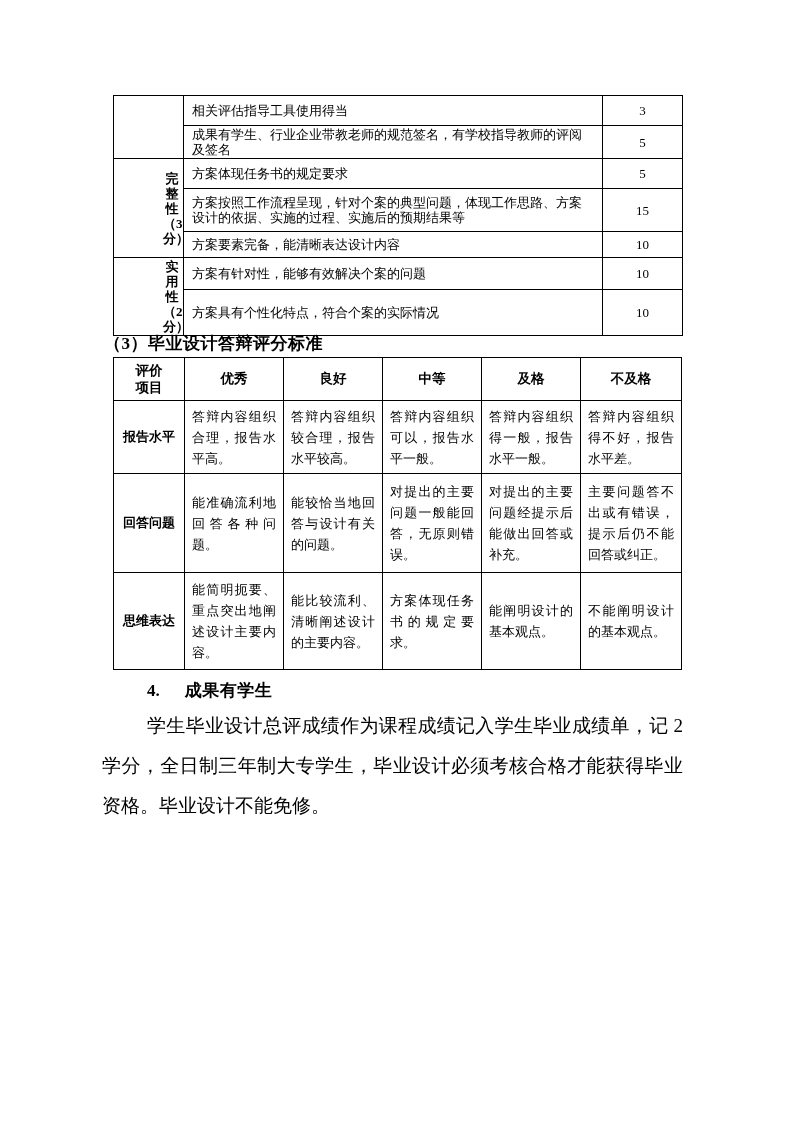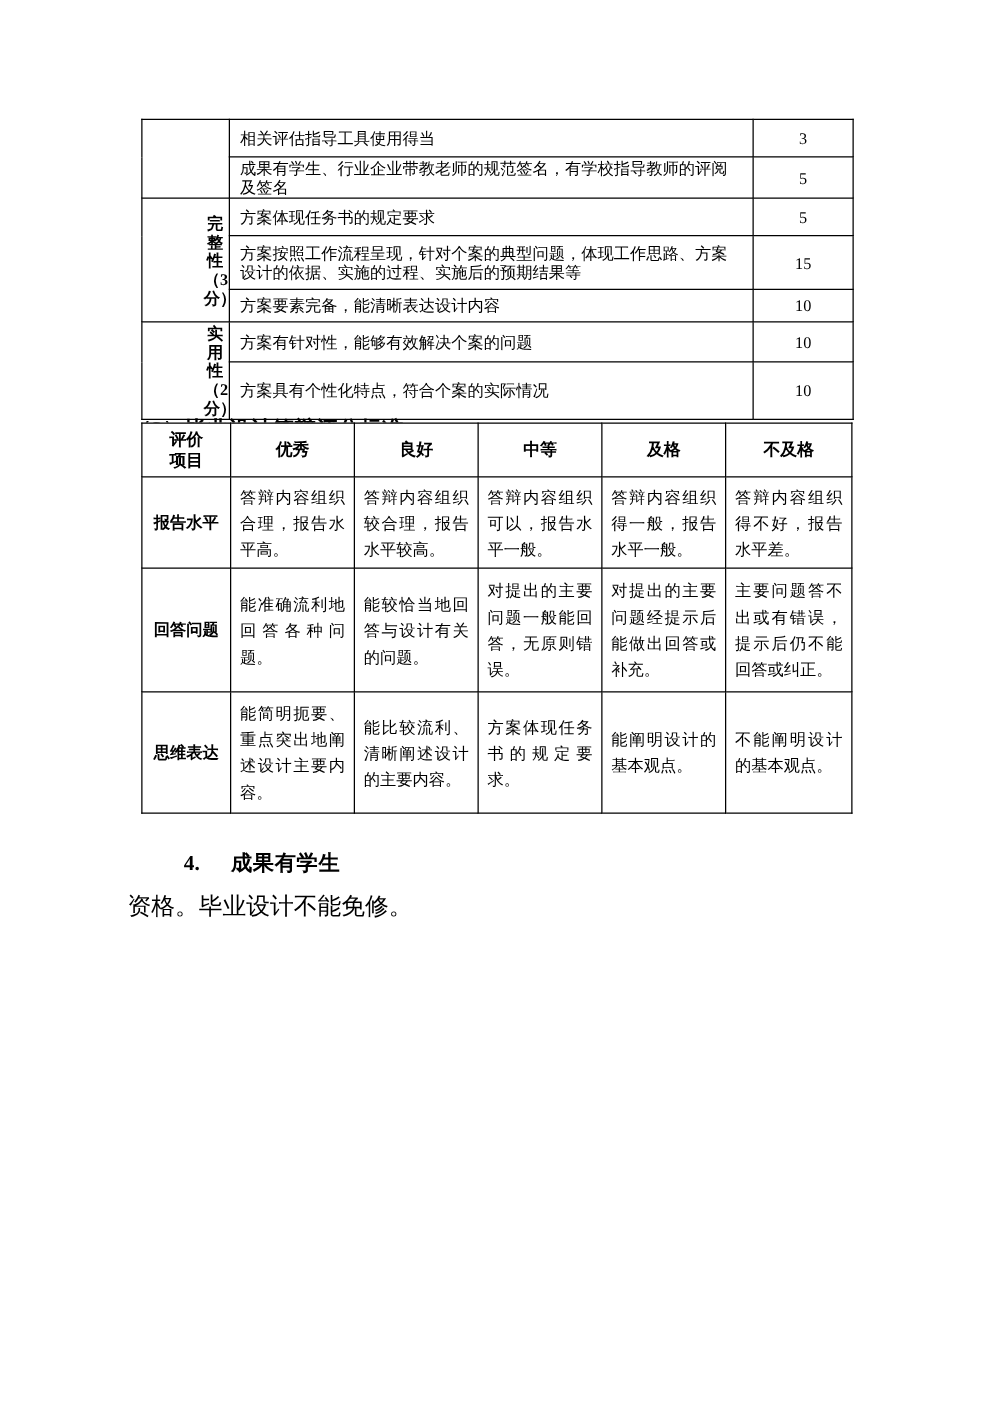--- a/index.html
+++ b/index.html
@@ -22,21 +22,21 @@
   .t1 .desc  { text-align: left; padding: 1px 8px; }
   .t1 .score { text-align: center; padding: 1px 2px; font-size: 13px; }
 
   
   .h3 {
     position: absolute; left: 104px; top: 332px;
     font-size: 17px; font-weight: bold; letter-spacing: 0.5px;
   }
 
   
-  .t2 { left: 113px; top: 338px; width: 569px; padding-left: 46px; }
+  .t2 { left: 113px; top: 357px; width: 569px; padding-left: 46px; }
   .t2 th { font-size: 13.5px; font-weight: bold; text-align: center; vertical-align: middle; padding: 2px; }
   .t2 th span { display: block; line-height: 17px; }
   .t2 .item { font-size: 13px; font-weight: bold; text-align: center; vertical-align: middle; padding: 2px; }
   .t2 .cell {
     font-size: 13px; line-height: 21px; vertical-align: middle;
     text-align: justify; padding: 3px 7px;
   }
 
   
   .h4 {
@@ -158,16 +158,18 @@
         <td class="cell">不能阐明设计的基本观点。</td>
       </tr>
     </tbody>
   </table>
 
   <div class="h4">
     <span class="num">4.</span><span class="ttl">成果有学生</span>
   </div>
 
   <div class="para">
+    <div class="pline just first">学生毕业设计总评成绩作为课程成绩记入学生毕业成绩单，记 2</div>
+    <div class="pline just">学分，全日制三年制大专学生，毕业设计必须考核合格才能获得毕业</div>
     <div class="pline">资格。毕业设计不能免修。</div>
   </div>
 
 </div>
 
 </body></html>

